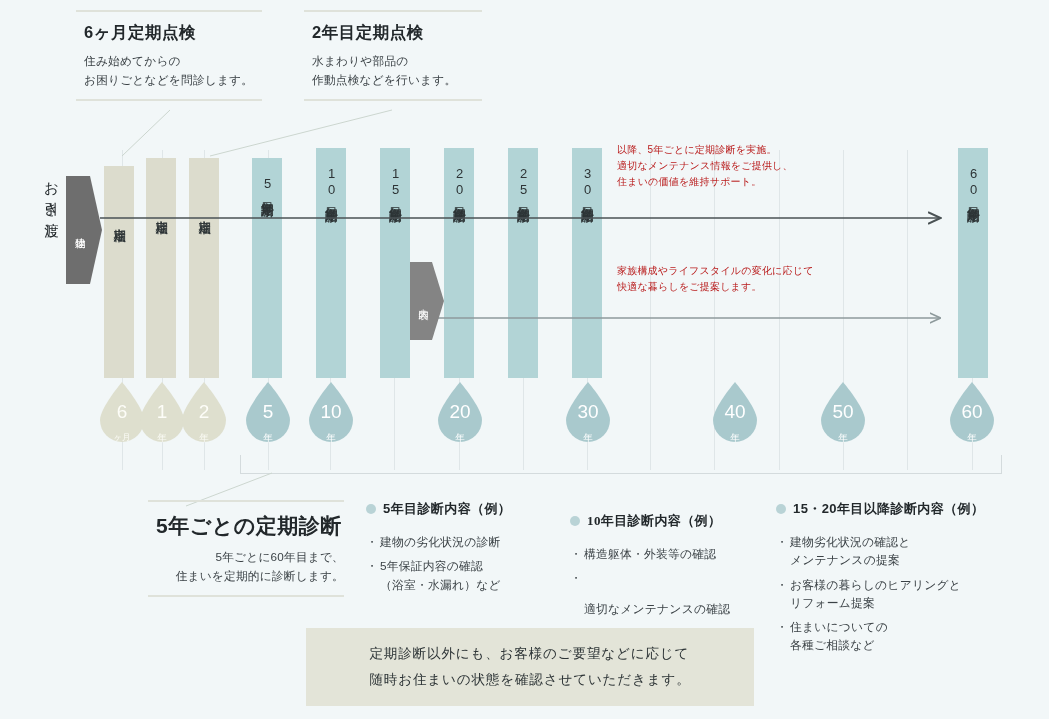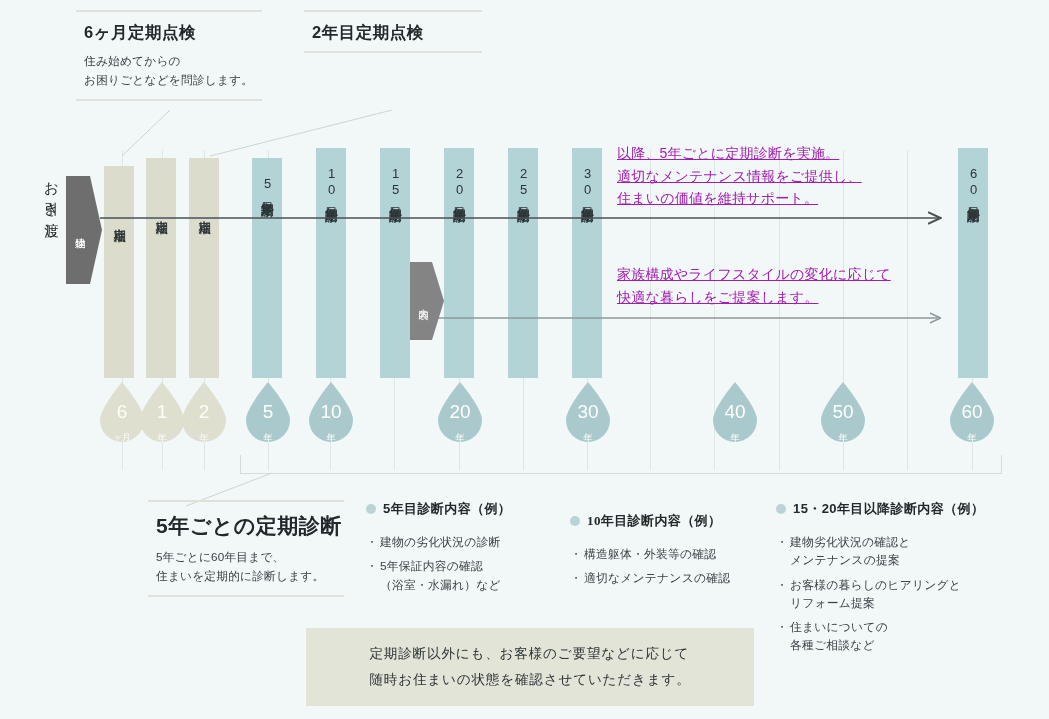--- a/index.html
+++ b/index.html
@@ -67,22 +67,22 @@
   .drop .dnum{font-size:19px;letter-spacing:0px;display:block;}
   .drop .dunit{font-size:9.5px;display:block;margin-top:12px;}
   .drop.beige .dtxt{color:#fbfbf6;}
   .drop.beige .dnum{color:#fdfdf8;}
 
   
   .gridline{position:absolute;width:1px;background:#cfd8da;}
 
   
   .note{
-    position:absolute;font-size:14px;line-height:1.62;
-    color:#a21caf;letter-spacing:.2px;text-decoration:underline;
+    position:absolute;font-size:10px;line-height:1.62;
+    color:#b91c1c;letter-spacing:.2px;
   }
 
   
   .bracket{position:absolute;border:1px solid #d4dbdd;border-top:none;}
 
   
   .legend{position:absolute;}
   .legend .lhead{
     display:flex;align-items:center;font-size:13px;font-weight:bold;
     color:#22282b;letter-spacing:.4px;margin-bottom:15px;
@@ -137,20 +137,22 @@
     <div class="rule"></div>
     <div class="ttl">6ヶ月定期点検</div>
     <div class="body" style="white-space:pre-line;">住み始めてからの
 お困りごとなどを問診します。</div>
     <div class="rule bot"></div>
   </div>
 
   <div class="callout" id="callout-1" style="left:304px;top:10px;width:178px;">
     <div class="rule"></div>
     <div class="ttl">2年目定期点検</div>
+    <div class="body" style="white-space:pre-line;">水まわりや部品の
+作動点検などを行います。</div>
     <div class="rule bot"></div>
   </div>
 
   <svg class="abs" style="left:0;top:108px;width:1049px;height:60px;">
     <line x1="170" y1="2" x2="122" y2="48" stroke="#ccd6cf" stroke-width="1"></line>
     <line x1="392" y1="2" x2="210" y2="48" stroke="#ccd6cf" stroke-width="1"></line>
   </svg>
 
   <div class="abs vlabel" style="left:44px;top:172px;height:116px;">お引き渡し</div>
 
@@ -314,21 +316,21 @@
     </div>
 
   <div class="bracket" style="left:240px;top:455px;width:760px;height:18px;"></div>
   <svg class="abs" style="left:0;top:470px;width:1049px;height:40px;">
     <line x1="272" y1="3" x2="186" y2="36" stroke="#ccd6cf" stroke-width="1"></line>
   </svg>
 
   <div class="callout" style="left:148px;top:500px;width:196px;">
     <div class="rule"></div>
     <div class="ttl" style="font-size:21px;">5年ごとの定期診断</div>
-    <div class="body" style="white-space:pre-line;">5年ごとに60年目まで、
+    <div class="body" style="white-space:pre-line;text-align:right;">5年ごとに60年目まで、
 住まいを定期的に診断します。</div>
     <div class="rule bot"></div>
   </div>
 
   <div id="legend">
       <div class="legend" style="left: 366px; top: 500px; width: 196px;">
         <div class="lhead">
           <span class="dot" style="background: rgb(185, 211, 214);"></span>
           <span>5年目診断内容（例）</span>
         </div>
@@ -338,21 +340,21 @@
 （浴室・水漏れ）など</span></li>
         </ul>
       </div>
       <div class="legend" style="left: 570px; top: 512px; width: 200px; font-family: Liberation Serif, serif;">
         <div class="lhead">
           <span class="dot" style="background: rgb(185, 211, 214);"></span>
           <span>10年目診断内容（例）</span>
         </div>
         <ul>
           <li><span class="mk">・</span><span style="white-space: pre-line; display: inline-block;">構造躯体・外装等の確認</span></li>
-          <li><span class="mk">・</span><span style="white-space: pre-line; display: inline-block;">適切なメンテナンスの確認</span></li>
+          <li><span class="mk">・</span><span style="white-space: pre-line; display: inline-block; margin-top: 31px;">適切なメンテナンスの確認</span></li>
         </ul>
       </div>
       <div class="legend" style="left: 776px; top: 500px; width: 230px;">
         <div class="lhead">
           <span class="dot" style="background: rgb(185, 211, 214);"></span>
           <span>15・20年目以降診断内容（例）</span>
         </div>
         <ul>
           <li><span class="mk">・</span><span style="white-space: pre-line; display: inline-block;">建物劣化状況の確認と
 メンテナンスの提案</span></li>

